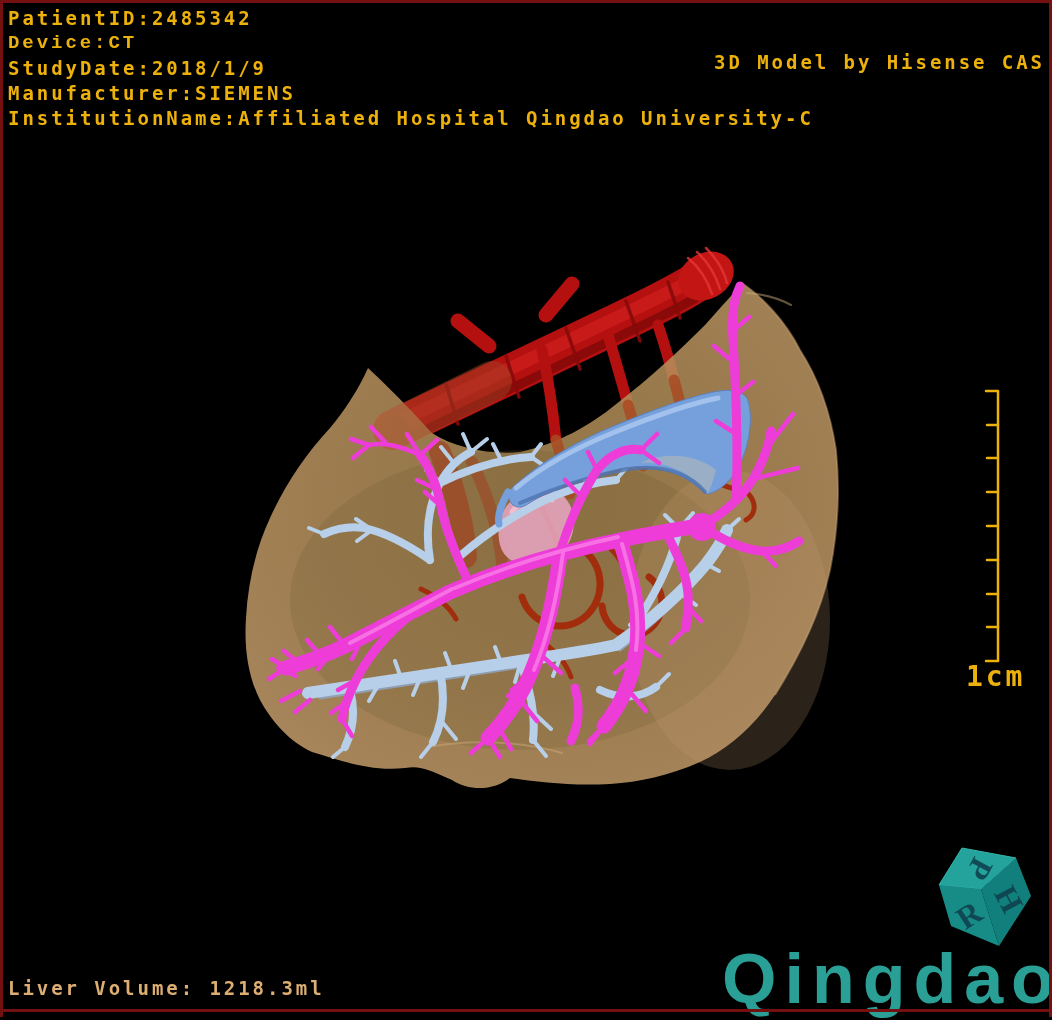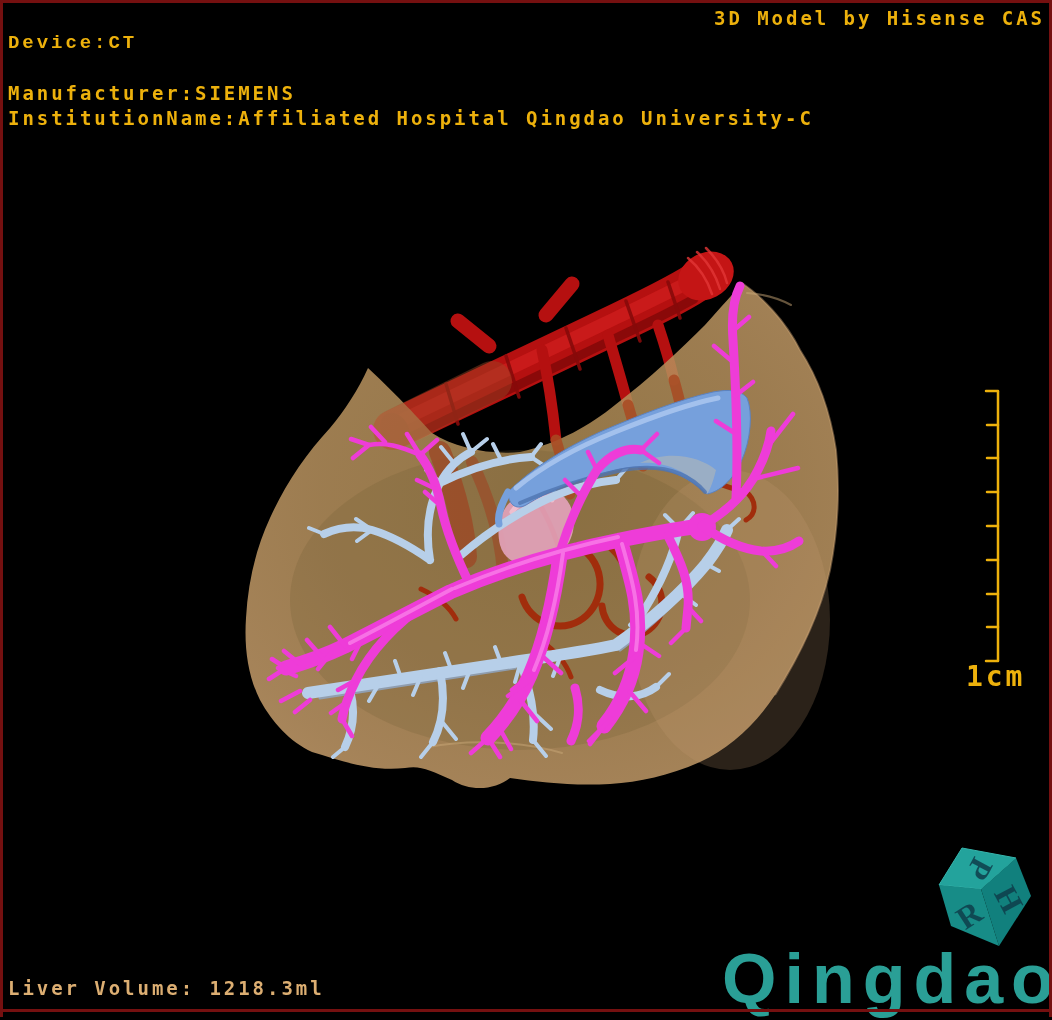--- a/index.html
+++ b/index.html
@@ -202,25 +202,27 @@
     <g>
       <polygon points="962,848 1016,858 981,889 939,885" fill="#23a39c" stroke="#35b5ac" stroke-width="1"></polygon>
       <polygon points="1016,858 1031,896 999,946 981,889" fill="#11807d"></polygon>
       <polygon points="939,885 981,889 999,946 951,926" fill="#178c87"></polygon>
       <text class="cube-letter" transform="translate(980,869) rotate(118)" text-anchor="middle" dy="11">P</text>
       <text class="cube-letter" transform="translate(1009,899) rotate(62)" text-anchor="middle" dy="11">H</text>
       <text class="cube-letter" transform="translate(969,915) rotate(-33)" text-anchor="middle" dy="11">R</text>
     </g>
   </svg>
 
+  <div class="hud hud-line0">PatientID:2485342</div>
   <div class="hud hud-line1">Device:CT</div>
+  <div class="hud hud-line2">StudyDate:2018/1/9</div>
   <div class="hud hud-line4">InstitutionName:Affiliated Hospital Qingdao University-C</div>
   <div class="hud hud-line3">Manufacturer:SIEMENS</div>
 
-  <div class="hud watermark" style="position:absolute;">3D Model by Hisense CAS</div>
+  <div class="hud watermark" style="position:absolute;margin-top:44px;">3D Model by Hisense CAS</div>
 
   <div class="hud scale-label">1cm</div>
 
   <div class="hud volume">Liver Volume: 1218.3ml</div>
 
   <div class="logo">Qingdao</div>
 
   <div class="frame"></div>
   <div class="frame-bottom"></div>
 </div>

